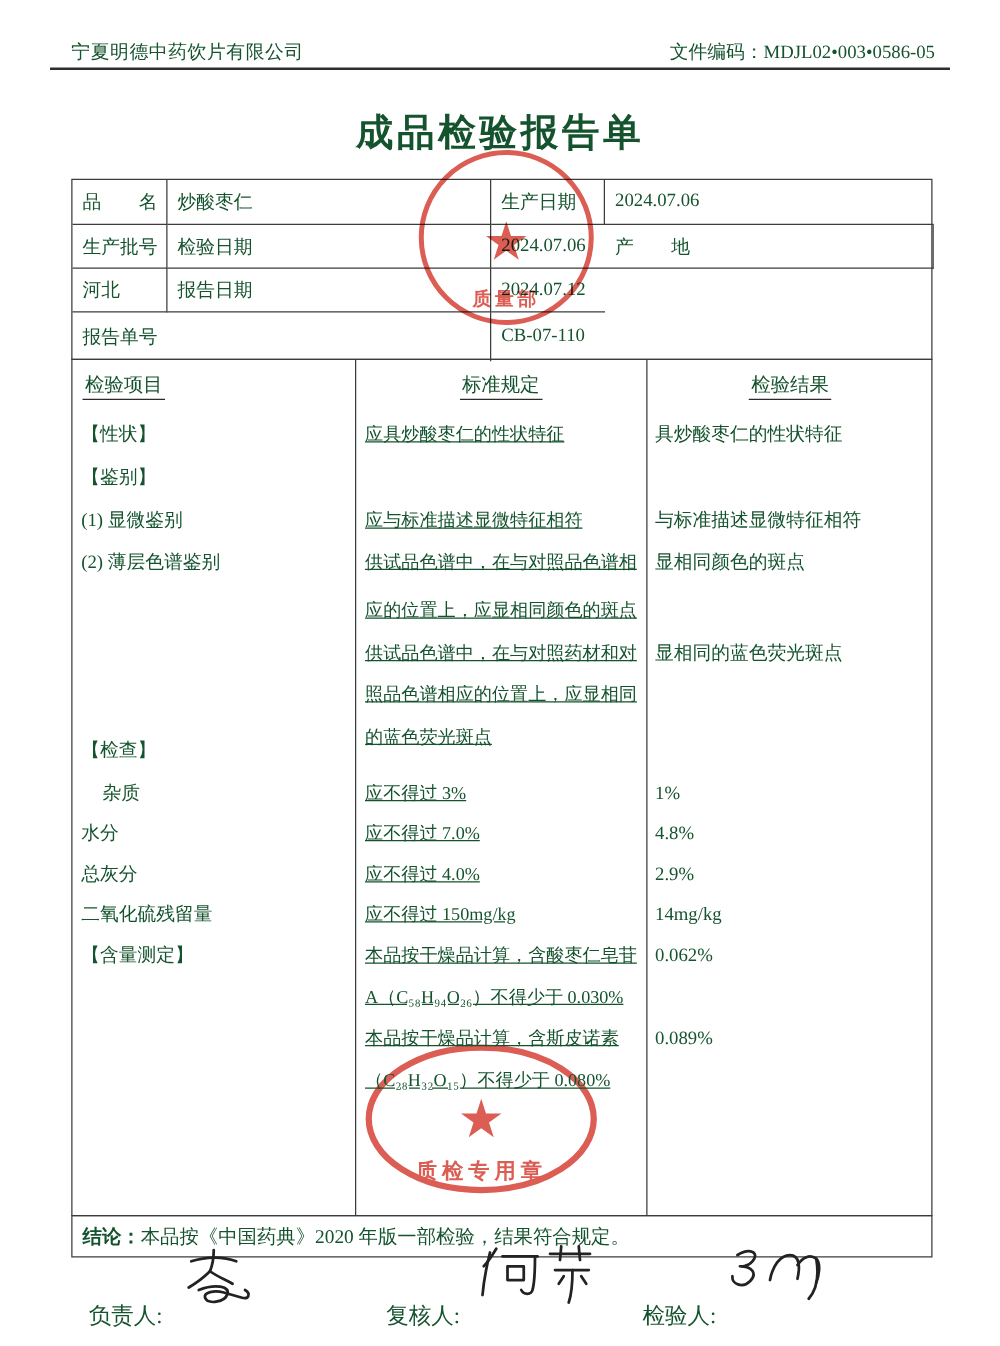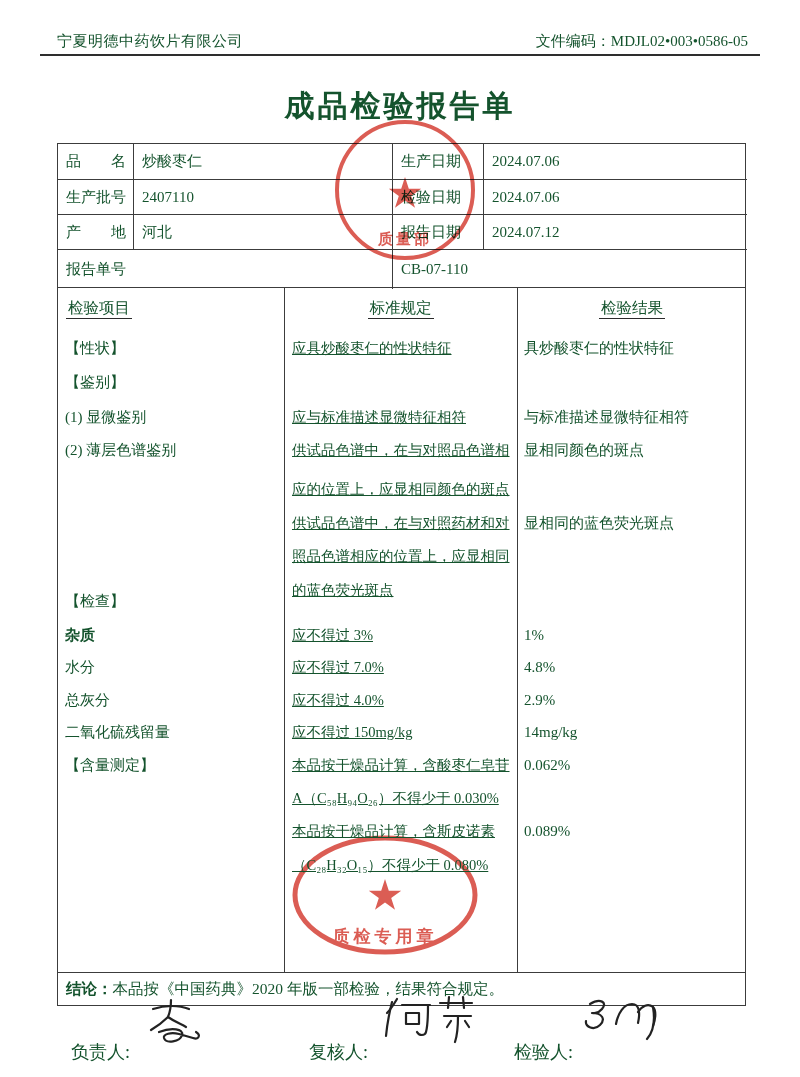--- a/index.html
+++ b/index.html
@@ -66,21 +66,20 @@
 
   <div class="abs page-title">成品检验报告单</div>
 
   <div class="abs info-table">
     <div class="bR bB">品　　名</div>
     <div class="bR bB">炒酸枣仁</div>
     <div class="bR bB">生产日期</div>
     <div class="bB">2024.07.06</div>
 
     <div class="bR bB">生产批号</div>
-    <div class="bR bB">2407110</div>
     <div class="bR bB">检验日期</div>
     <div class="bB">2024.07.06</div>
 
     <div class="bR bB">产　　地</div>
     <div class="bR bB">河北</div>
     <div class="bR bB">报告日期</div>
     <div class="bB">2024.07.12</div>
 
     <div class="span2a bR">报告单号</div>
     <div class="span2b">CB-07-110</div>
@@ -151,21 +150,21 @@
     </text>
     <path class="fillink" transform="translate(96,64)" d="M0,-17 L3.8,-5.3 L16.2,-5.3 L6.2,2 L10,13.8 L0,6.5 L-10,13.8 L-6.2,2 L-16.2,-5.3 L-3.8,-5.3 Z"></path>
     <text x="96" y="110" text-anchor="middle" font-size="17" letter-spacing="4">质检专用章</text>
   </svg>
 
 <span class="abs bl c1" style="left: 65px; top: 338px;">【性状】</span>
     <span class="abs bl c1" style="left: 65px; top: 372px;">【鉴别】</span>
     <span class="abs bl c1" style="left: 65px; top: 407px;">(1) 显微鉴别</span>
     <span class="abs bl c1" style="left: 65px; top: 440px;">(2) 薄层色谱鉴别</span>
     <span class="abs bl c1" style="left: 65px; top: 591px;">【检查】</span>
-    <span class="abs bl c1" style="left: 65px; top: 625px; font-weight: bold;">杂质</span>
+    <span class="abs bl c1" style="left: 82px; top: 625px;">杂质</span>
     <span class="abs bl c1" style="left: 65px; top: 657px;">水分</span>
     <span class="abs bl c1" style="left: 65px; top: 690px;">总灰分</span>
     <span class="abs bl c1" style="left: 65px; top: 722px;">二氧化硫残留量</span>
     <span class="abs bl c1" style="left: 65px; top: 755px;">【含量测定】</span>
     <span class="abs bl c2" style="left: 292px; top: 338px;">应具炒酸枣仁的性状特征</span>
     <span class="abs bl c2" style="left: 292px; top: 407px;">应与标准描述显微特征相符</span>
     <span class="abs bl c2" style="left: 292px; top: 440px;">供试品色谱中，在与对照品色谱相</span>
     <span class="abs bl c2" style="left: 292px; top: 479px;">应的位置上，应显相同颜色的斑点</span>
     <span class="abs bl c2" style="left: 292px; top: 546px;">照品色谱相应的位置上，应显相同</span>
     <span class="abs bl c2" style="left: 292px; top: 513px;">供试品色谱中，在与对照药材和对</span>

